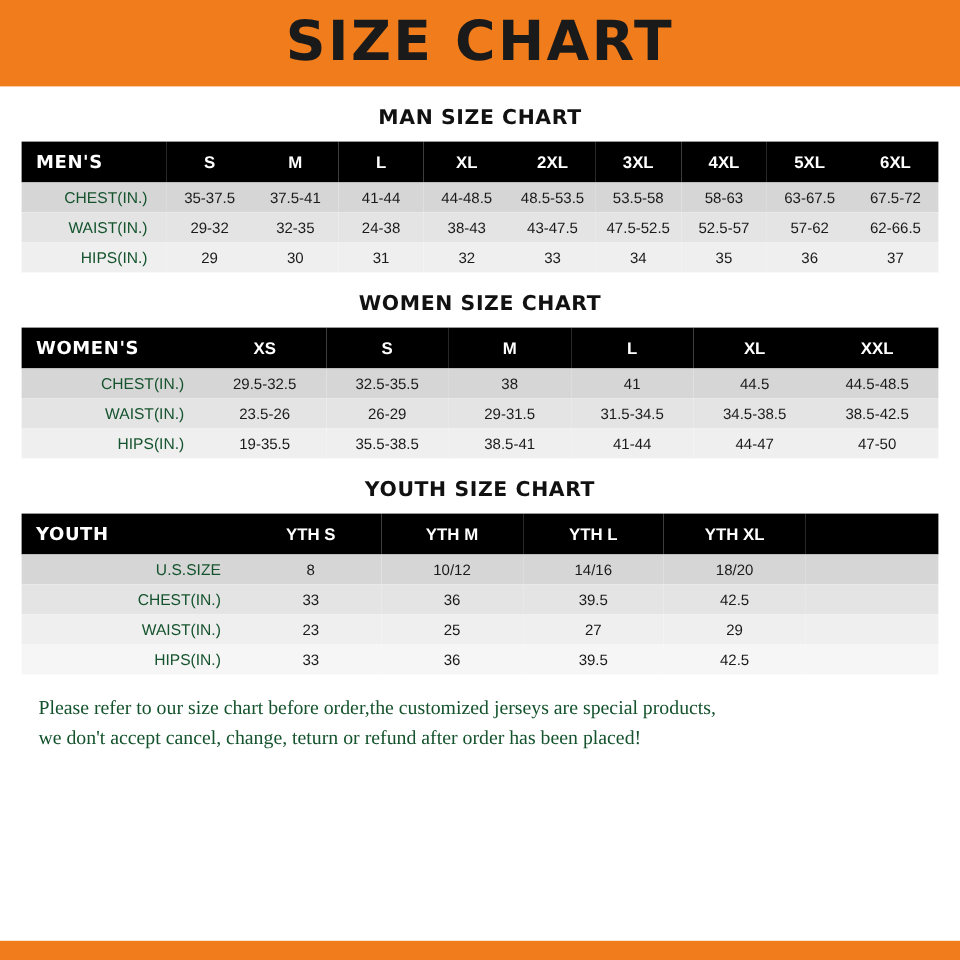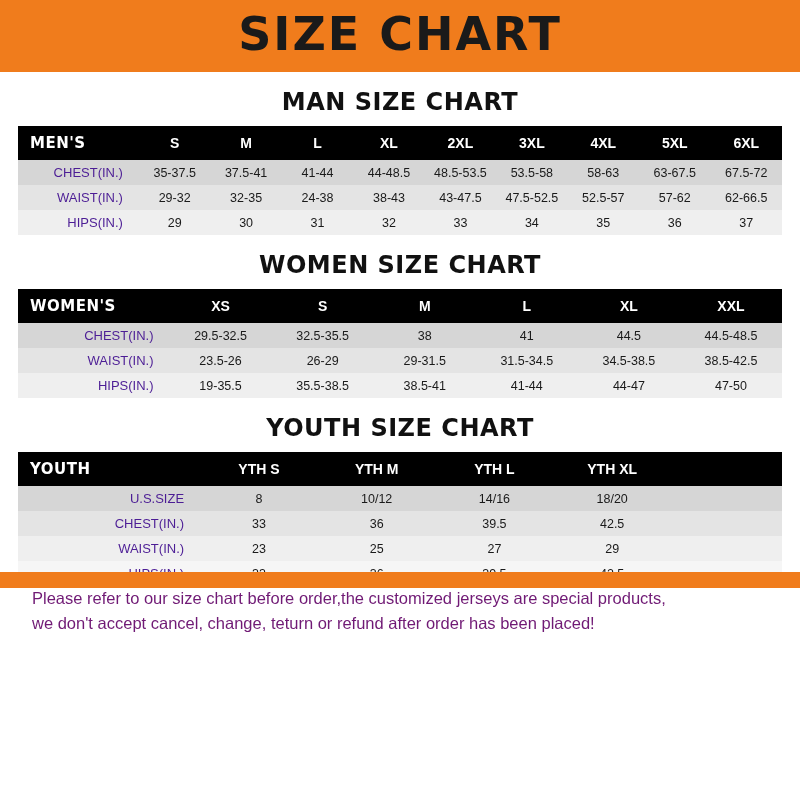--- a/index.html
+++ b/index.html
@@ -9,21 +9,21 @@
   body {
     width: 800px;
     height: 800px;
     background: #ffffff;
     font-family: "Liberation Sans", sans-serif;
     overflow: hidden;
   }
   .page {
     position: relative;
     width: 800px;
-    height: 588px;
+    height: 800px;
     background: #ffffff;
     box-sizing: border-box;
   }
   
   .banner {
     height: 72px;
     background: #f07c1c;
     display: flex;
     align-items: center;
     justify-content: center;
@@ -39,21 +39,21 @@
     padding-bottom: 4px;
   }
   .content {
     padding: 0 18px;
     box-sizing: border-box;
   }
   .section-title {
     text-align: center;
     font-family: "DejaVu Sans", sans-serif;
     font-weight: bold;
-    font-size: 24px;
+    font-size: 17px;
     color: #111;
     letter-spacing: 0.5px;
     margin: 16px 0 10px 0;
   }
   table.size-table {
     width: 100%;
     border-collapse: collapse;
     table-layout: fixed;
   }
   table.size-table th,
@@ -77,33 +77,34 @@
     padding-left: 12px;
     font-family: "DejaVu Sans", sans-serif;
     font-size: 15px;
     letter-spacing: 0.5px;
     margin-left: 35px;
   }
   table.size-table td.rowhead {
     text-align: right;
     padding-right: 16px;
     font-size: 13px;
-    color: #4c1d95;
+    color: #14532d;
   }
   tr.band-a td { background: #d6d6d6; }
   tr.band-b td { background: #e4e4e4; }
   tr.band-c td { background: #efefef; }
   tr.band-d td { background: #f6f6f6; }
 
   .footnote {
+    margin-top: 16px;
     padding: 0 14px;
-    color: #701a75;
+    color: #14532d;
     font-size: 16.5px;
     line-height: 1.5;
-    font-family: Liberation Sans, sans-serif;
+    font-family: Liberation Serif, serif;
   }
   .footer-bar {
     position: absolute;
     left: 0;
     bottom: 0;
     width: 100%;
     height: 16px;
     background: #f07c1c;
   }
 </style>

